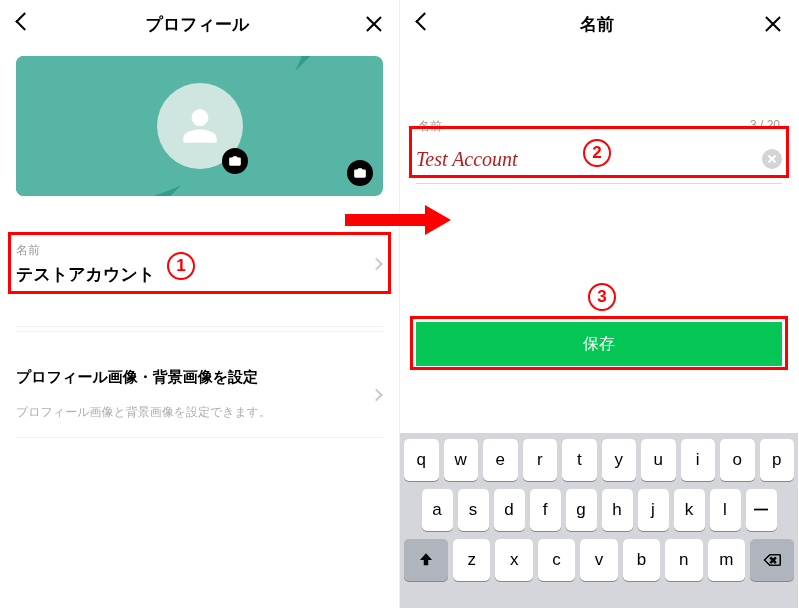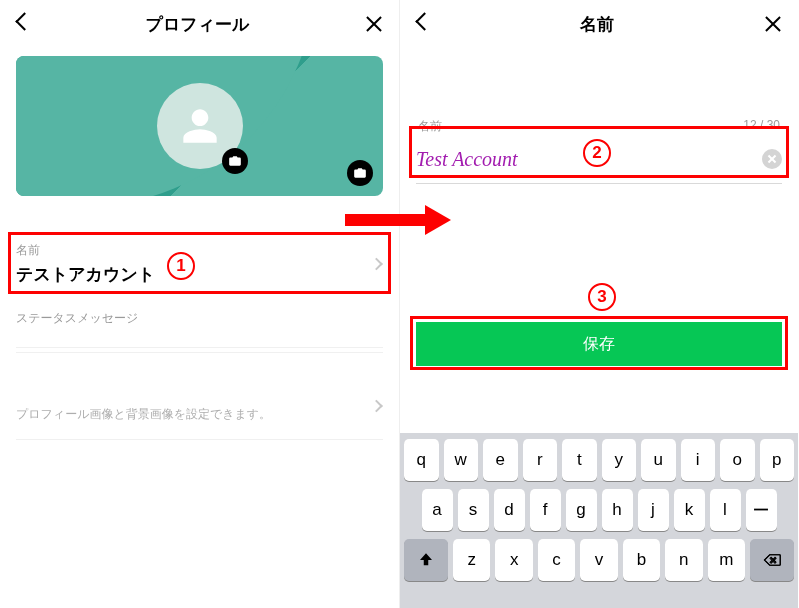--- a/index.html
+++ b/index.html
@@ -33,21 +33,21 @@
   .sub { font-size:12px; color:#aeaeae; margin-top:17px; }
   .redbox { position:absolute; border:3px solid #fd0101; pointer-events:none; }
   .circ { position:absolute; width:28px; height:28px; border:2.5px solid #fd0101; border-radius:50%; color:#fd0101; font-size:17px; font-weight:600; display:flex; align-items:center; justify-content:center; background:transparent; pointer-events:none; }
   .arrow { position:absolute; left:345px; top:205px; width:110px; height:30px; pointer-events:none; }
   .arrow .bar { position:absolute; left:0; top:9px; width:85px; height:12px; background:#fd0101; }
   .arrow .head { position:absolute; left:80px; top:0; width:0; height:0; border-top:15px solid transparent; border-bottom:15px solid transparent; border-left:26px solid #fd0101; }
 
   .field-wrap { margin: 70px 16px 0; }
   .field-head { display:flex; justify-content:space-between; font-size:12px; color:#9a9a9a; padding:0 2px 4px; }
   .field-row { position:relative; height:40px; display:flex; align-items:center; }
-  .field-input { flex:1; border:none; outline:none; font-size:20px; font-family: "Brush Script MT","Snell Roundhand",cursive; font-style:italic; color:#a21caf; background:transparent; }
+  .field-input { flex:1; border:none; outline:none; font-size:20px; font-family: "Brush Script MT","Snell Roundhand",cursive; font-style:italic; color:#b91c1c; background:transparent; }
   .clear-btn { width:20px; height:20px; border-radius:50%; background:#d4d4d4; display:flex; align-items:center; justify-content:center; }
   .clear-btn::before, .clear-btn::after { content:""; position:absolute; width:2px; height:10px; background:#fff; }
   .clear-btn::before{ transform:rotate(45deg);} .clear-btn::after{ transform:rotate(-45deg);}
   .underline { height:1px; background:#d9d9d9; margin:4px 16px 0; }
 
   .save-btn { position:absolute; left:16px; right:16px; top:322px; height:44px; background:#06c755; color:#fff; font-size:16px; font-weight:500; border:none; display:flex; align-items:center; justify-content:center;text-align:right; }
 
   .kb { position:absolute; left:0; right:0; bottom:0; height:175px; background:#d4d6db; padding:6px 4px; display:flex; flex-direction:column; gap:8px; }
   .kb-row { display:flex; gap:5px; justify-content:center; }
   .key { height:42px; min-width:31px; flex:1; background:#fff; border-radius:5px; box-shadow:0 1px 0 #888; display:flex; align-items:center; justify-content:center; font-size:17px; color:#000; }
@@ -86,46 +86,46 @@
 
   <div style="height:34px"></div>
 
   <div class="section">
     <div class="label">名前</div>
     <div class="value">テストアカウント</div>
     <div class="row-chevron"></div>
   </div>
 
   <div class="section">
-    <div class="label">ステータスメッセージ</div>
   </div>
   <div class="sep"></div>
 
   <div class="sep"></div>
 
   <div style="height:20px"></div>
 
   <div class="section">
+    <div class="value" style="font-size:15px;">プロフィール画像・背景画像を設定</div>
     <div class="sub">プロフィール画像と背景画像を設定できます。</div>
     <div class="row-chevron"></div>
   </div>
   <div class="sep"></div>
 </div>
 
 <div class="phone right">
   <div class="hdr">
     <div class="icon-chevron-left"></div>
     <div class="hdr-title">名前</div>
     <div class="icon-close"></div>
   </div>
 
   <div class="field-wrap">
     <div class="field-head">
       <span>名前</span>
-      <span>12 / 30</span>
+      <span>3 / 20</span>
     </div>
     <div class="field-row">
       <input class="field-input" value="Test Account" style="">
       <div class="clear-btn"></div>
     </div>
   </div>
   <div class="underline"></div>
 
   <button class="save-btn">
     <span>保存</span>

